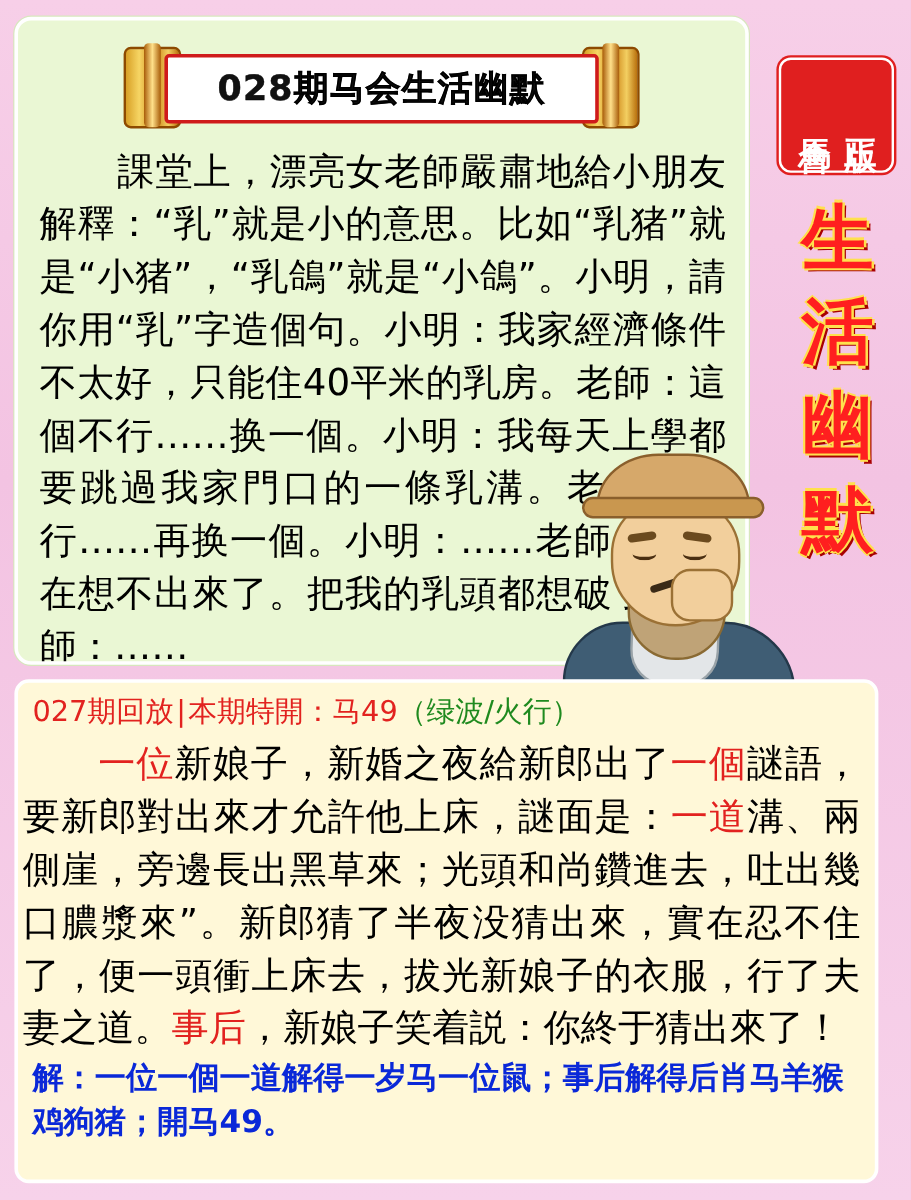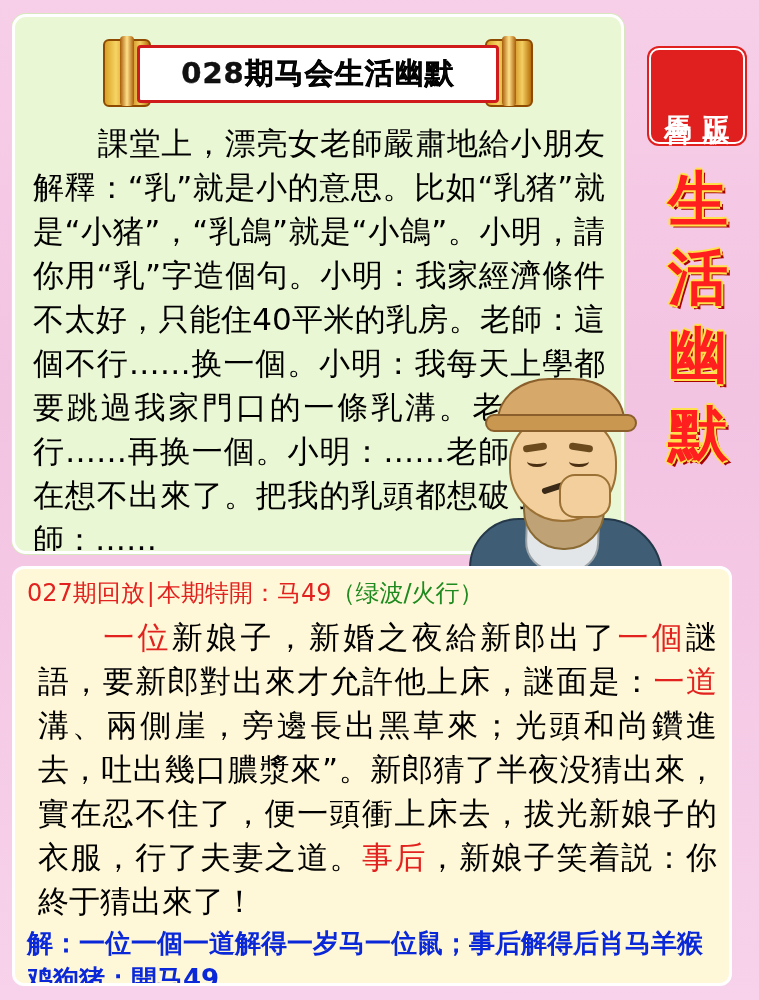--- a/index.html
+++ b/index.html
@@ -280,21 +280,21 @@
   .recap-bar {
     padding: 8px 12px 4px 12px;
     font-family: "DejaVu Sans", sans-serif;
     font-size: 24px;
     color: #e2221f;
     white-space: nowrap;
   }
   .recap-bar .sep { color: #e2221f; padding: 0 2px; }
   .recap-bar .green { color: #1f8a1f; }
   .bottom-text {
-    padding: 2px 12px 0 23px;
+    padding: 2px 12px 0 4px;
     font-family: "DejaVu Sans", sans-serif;
     font-size: 31px;
     line-height: 44px;
     color: #000;
     text-align: justify;
   }
   .bottom-text .indent { display:inline-block; width: 62px; }
   .hl { color: #e2221f; }
   .answer {
     padding: 2px 4px 10px 12px;

